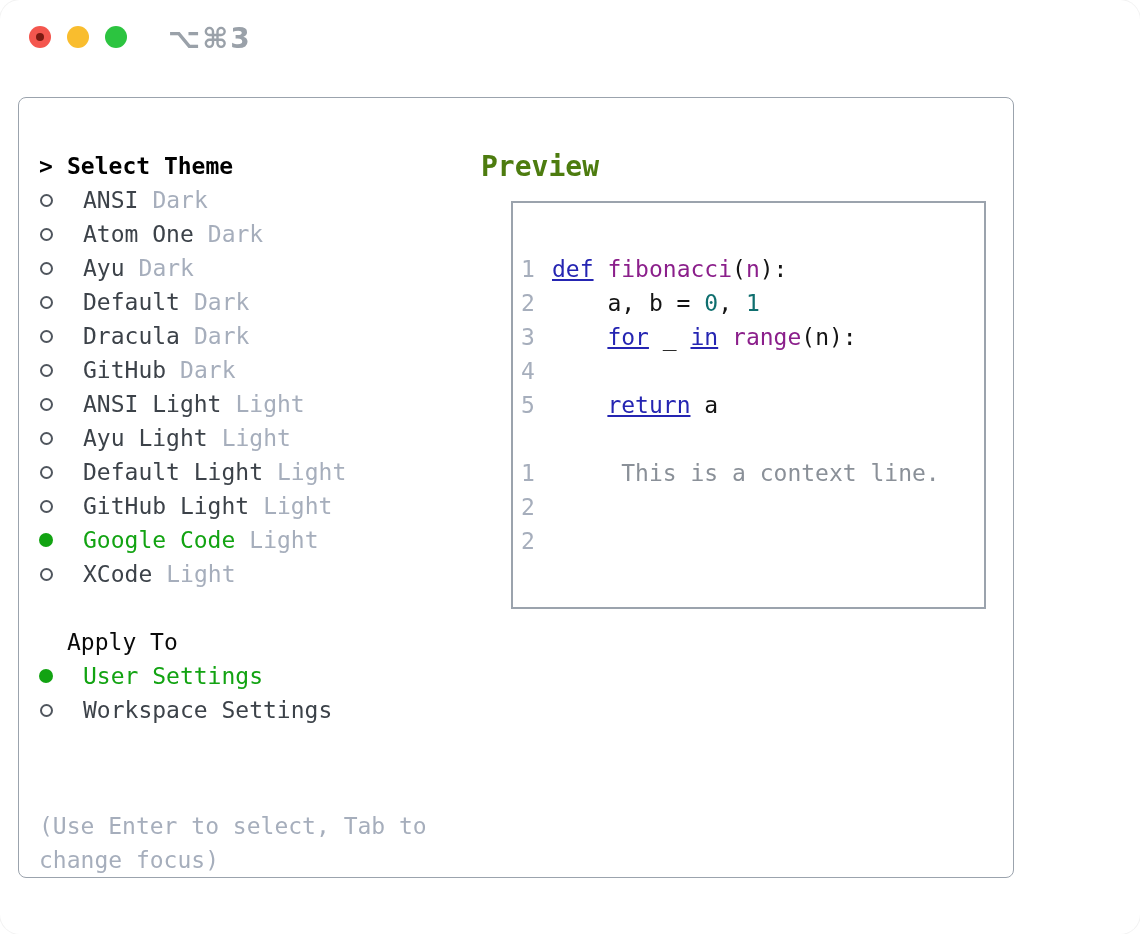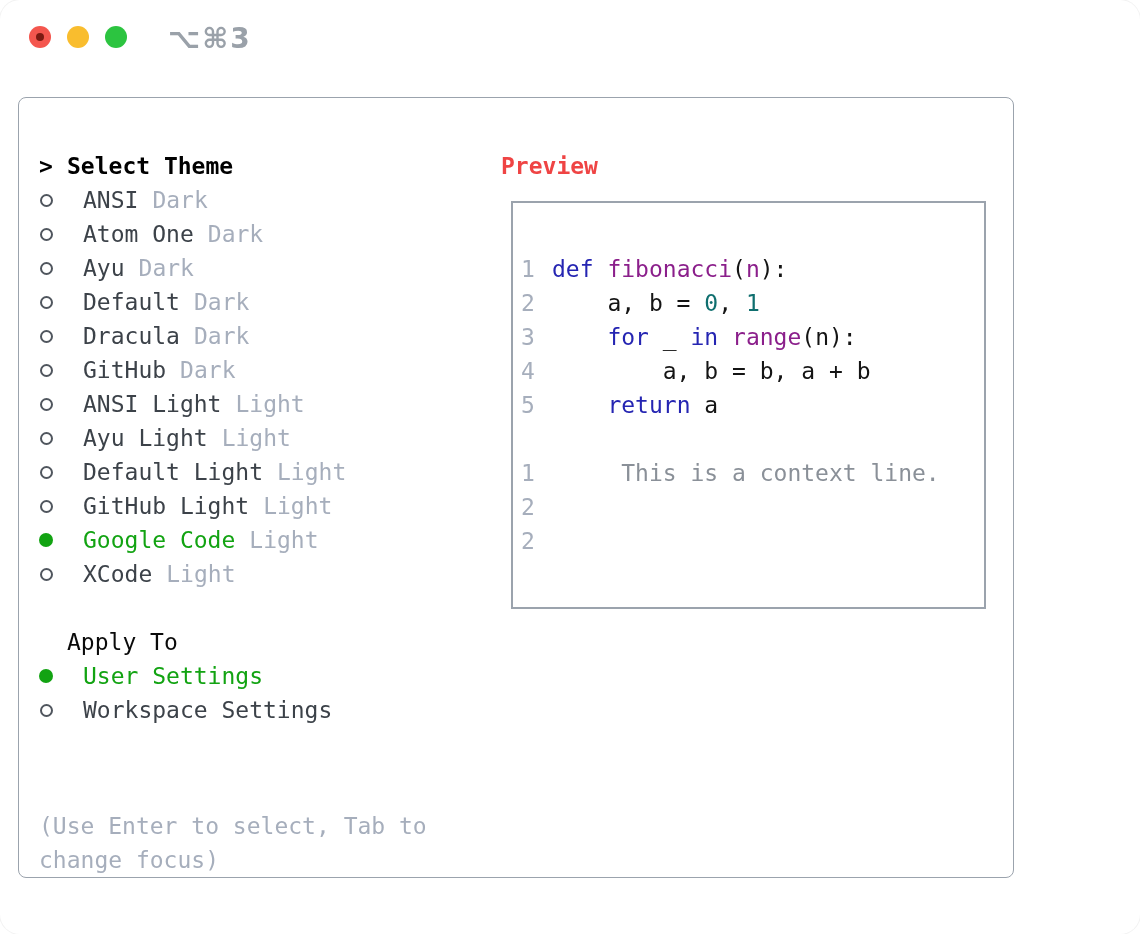--- a/index.html
+++ b/index.html
@@ -55,32 +55,32 @@
   .theme-name.selected { color: var(--selected); }
   .theme-tag { color: var(--tag); margin-left: 14px; }
   .blank-row { height: 34px; }
   .hint {
     width: 432px; font-size: 23px; line-height: 34px;
     color: var(--hint); white-space: pre-wrap; margin-top: 48px;
   }
 
   
   .preview-title {
-    position: absolute; left: 482px; top: 51px; height: 34px;
+    position: absolute; left: 462px; top: 51px; height: 34px;
     display: flex; align-items: center;
-    font-size: 23px; font-weight: bold; color: #ef4444;
+    font-size: 28px; font-weight: bold; color: #4d7c0f;
   }
   .preview-box {
     position: absolute; left: 492px; top: 103px; width: 475px; height: 408px;
     border: 2px solid var(--border); background: #fff;
     padding: 49px 0 0 8px; overflow: hidden;
   }
   .code-line { height: 34px; display: flex; align-items: center; font-size: 23px; white-space: pre; }
   .lnum { display: inline-block; width: 14px; margin-right: 17px; color: var(--linenum); flex: 0 0 14px; }
-  .tok-kw  { color: var(--kw); }
+  .tok-kw  { color: var(--kw); text-decoration: underline; }
   .tok-ty  { color: var(--type); }
   .tok-lit { color: var(--literal); }
   .tok-pl  { color: var(--plain); }
   .tok-ctx { color: var(--context); }
   .tok-del { color: var(--deleted); }
   .tok-add { color: var(--added); }
 </style>
 </head>
 <body>
 
@@ -133,21 +133,21 @@
       <div class="hint">(Use Enter to select, Tab to change focus)</div>
     </div>
 
     <div class="preview-title">Preview</div>
 
     <div class="preview-box">
       <div id="code-block">
           <div class="code-line"><span class="lnum">1</span><span class="tok-kw">def</span><span class="tok-pl"> </span><span class="tok-ty">fibonacci</span><span class="tok-pl">(</span><span class="tok-ty">n</span><span class="tok-pl">):</span></div>
           <div class="code-line"><span class="lnum">2</span><span class="tok-pl">    a, b = </span><span class="tok-lit">0</span><span class="tok-pl">, </span><span class="tok-lit">1</span></div>
           <div class="code-line"><span class="lnum">3</span><span class="tok-pl">    </span><span class="tok-kw">for</span><span class="tok-pl"> _ </span><span class="tok-kw">in</span><span class="tok-pl"> </span><span class="tok-ty">range</span><span class="tok-pl">(n):</span></div>
-          <div class="code-line"><span class="lnum">4</span><span class="tok-pl">        a, b = b, a + b</span></div>
+          <div class="code-line"><span class="lnum">4</span></div>
           <div class="code-line"><span class="lnum">5</span><span class="tok-pl">    </span><span class="tok-kw">return</span><span class="tok-pl"> a</span></div>
           <div class="code-line"><span class="lnum"></span></div>
           <div class="code-line"><span class="lnum">1</span><span class="tok-ctx">     This is a context line.</span></div>
           <div class="code-line"><span class="lnum">2</span></div>
           <div class="code-line"><span class="lnum">2</span></div>
         </div>
     </div>
 
   </div>
 </div>

